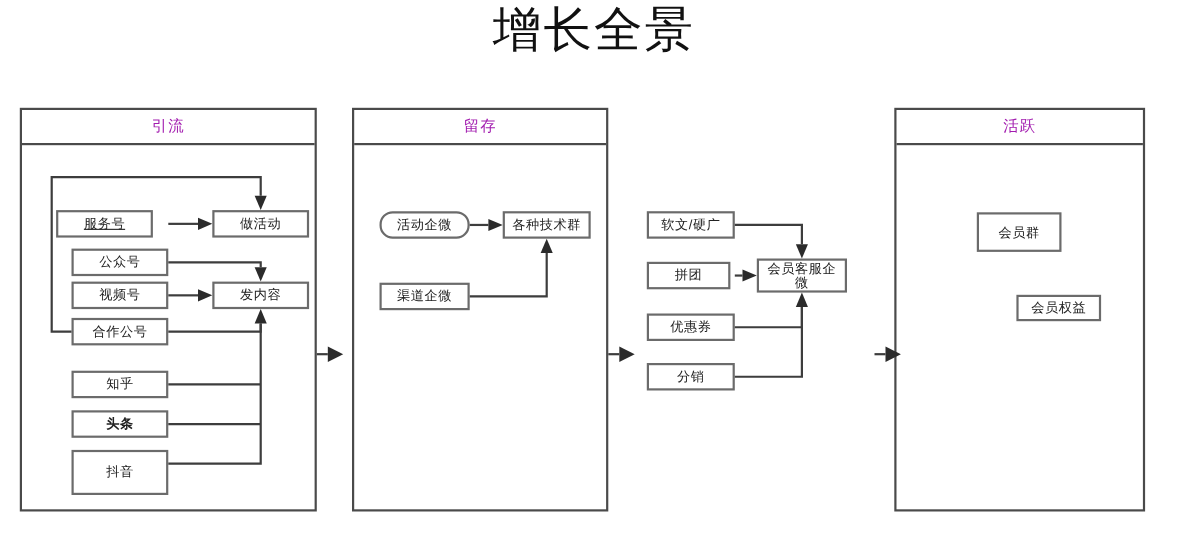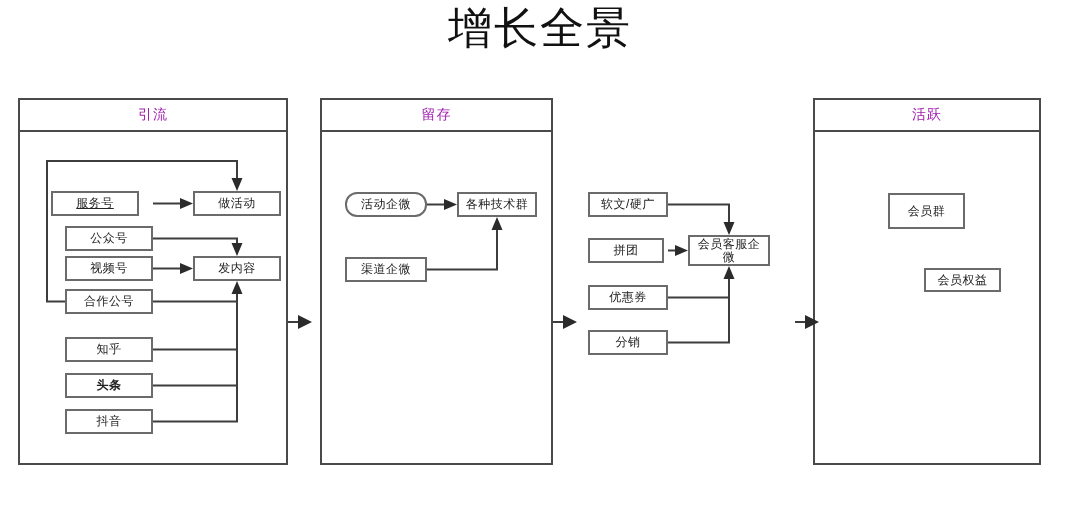--- a/index.html
+++ b/index.html
@@ -94,21 +94,21 @@
   <div class="panel" style="left:18px; top:98px; width:270px; height:367px;">
     <div class="panel-header">引流</div>
   </div>
 
   <div class="node" style="left:51px; top:191px; width:88px; height:25px;text-decoration:underline;">服务号</div>
   <div class="node" style="left:65px; top:226px; width:88px; height:25px;">公众号</div>
   <div class="node" style="left:65px; top:256px; width:88px; height:25px;">视频号</div>
   <div class="node" style="left:65px; top:289px; width:88px; height:25px;">合作公号</div>
   <div class="node" style="left:65px; top:337px; width:88px; height:25px;">知乎</div>
   <div class="node" style="left:65px; top:373px; width:88px; height:25px;font-weight:bold;">头条</div>
-  <div class="node" style="left:65px; top:409px; width:88px; height:25px;">抖音</div>
+  <div class="node" style="left:65px; top:409px; width:88px; height:41px;">抖音</div>
   <div class="node" style="left:193px; top:191px; width:88px; height:25px;">做活动</div>
   <div class="node" style="left:193px; top:256px; width:88px; height:25px;">发内容</div>
 
   <div class="panel" style="left:320px; top:98px; width:233px; height:367px;">
     <div class="panel-header">留存</div>
   </div>
 
   <div class="node" style="left:345px; top:192px; width:82px; height:25px;border-radius:12px;">活动企微</div>
   <div class="node" style="left:345px; top:257px; width:82px; height:25px;">渠道企微</div>
   <div class="node" style="left:457px; top:192px; width:80px; height:25px;">各种技术群</div>

